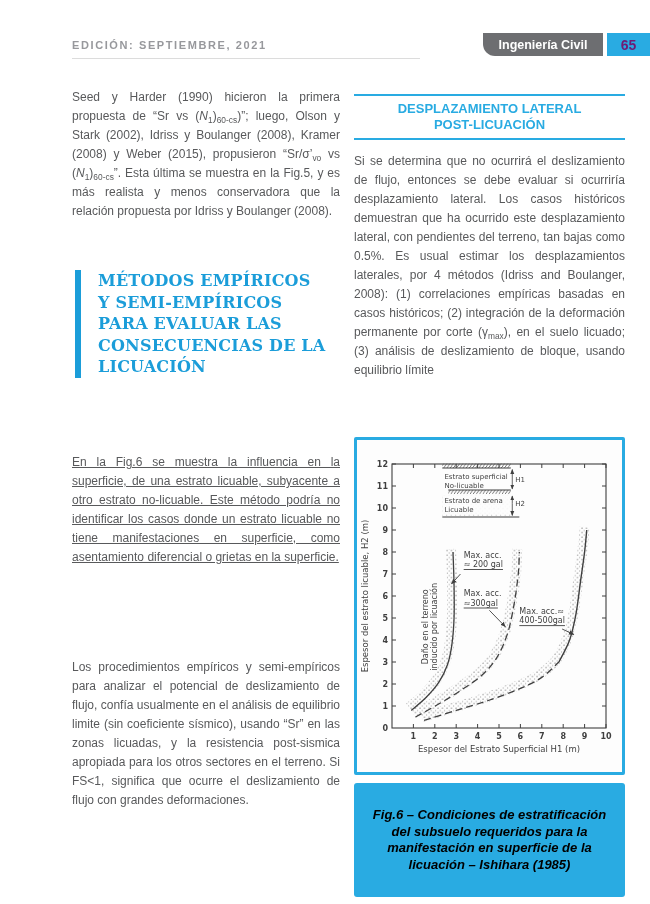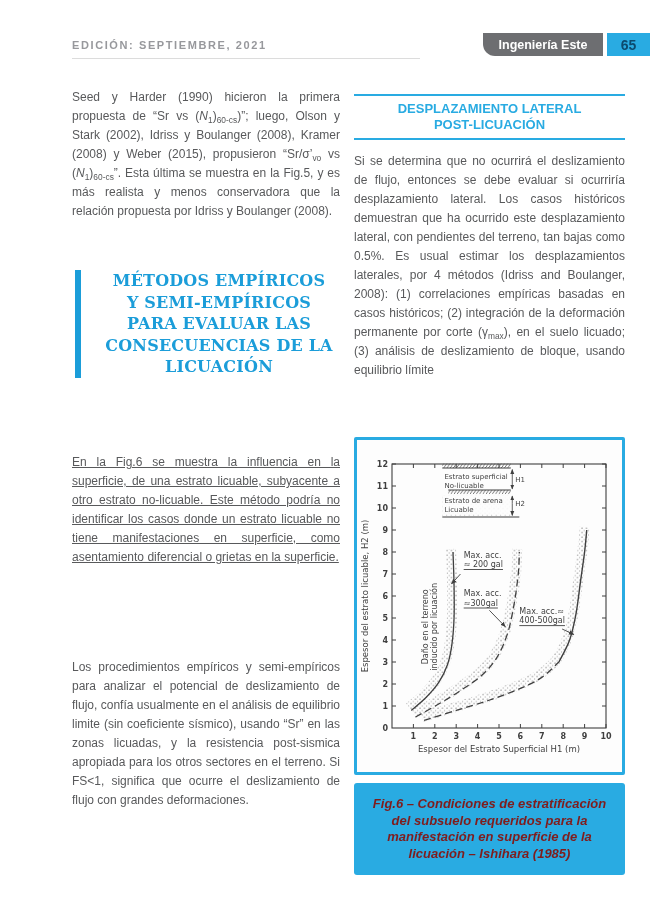--- a/index.html
+++ b/index.html
@@ -24,64 +24,64 @@
   .header-rule{position:absolute;left:72px;top:58px;width:348px;height:1px;background:var(--rule-gray);}
   .section-badge{
     position:absolute;left:483px;top:33px;width:120px;height:23px;
     background:var(--badge-gray);border-radius:0 0 0 12px;
     display:flex;align-items:center;justify-content:center;
     color:#fff;font-size:12.5px;font-weight:bold;
   }
   .pageno-badge{
     position:absolute;left:607px;top:33px;width:43px;height:23px;
     background:var(--accent);display:flex;align-items:center;justify-content:center;
-    color:#0c4a6e;font-size:14px;font-weight:bold;
+    color:#701a75;font-size:14px;font-weight:bold;
   }
   
   .col{position:absolute;top:0;height:904px;}
   .col-left{left:72px;width:268px;}
   .col-right{left:354px;width:271px;}
   .block{position:absolute;left:0;right:0;}
   .body-text{
     font-size:12px;line-height:19px;text-align:justify;color:var(--body-text);
   }
   .body-text sub{font-size:70%;line-height:0;}
   
-  .callout{padding:4px 0 4px 26px;text-align:center;}
+  .callout{padding:4px 0 4px 26px;}
   .callout-bar{position:absolute;left:3px;top:4px;bottom:4px;width:6px;background:var(--callout);}
   .callout-title{
     font-family:"DejaVu Serif",serif;font-weight:bold;
     font-size:16px;line-height:21.5px;color:var(--callout);letter-spacing:.2px;
   }
   
   .sec-head{
     border-top:2px solid var(--accent);border-bottom:2px solid var(--accent);
     padding:5px 0 6px;text-align:center;
     color:var(--accent);font-size:13px;line-height:15.5px;font-weight:bold;
   }
   
   .figure-box{
     height:338px;border:3px solid var(--accent);background:#fdfdfd;border-radius:2px;
   }
   .figure-box svg{display:block;width:100%;height:100%;}
   .figure-caption{
-    background:var(--accent);border-radius:3px;color:#7f1d1d;
+    background:var(--accent);border-radius:3px;color:#000000;
     font-size:13px;line-height:16.5px;font-weight:bold;font-style:italic;
-    text-align:center;padding:13px 4px;
+    text-align:center;padding:24px 4px;
   }
 </style>
 </head>
 <body>
 
 <div class="page">
 
   <div class="edition">EDICIÓN: SEPTIEMBRE, 2021</div>
   <div class="header-rule"></div>
   <div class="section-badge">
-    <span>Ingeniería Este</span>
+    <span>Ingeniería Civil</span>
   </div>
   <div class="pageno-badge">
     <span>65</span>
   </div>
 
   <div class="col col-left">
     <p class="block body-text" style="top:88px;">Seed y Harder (1990) hicieron la primera propuesta de “Sr vs (<i>N</i><sub>1</sub>)<sub>60-cs</sub>)”; luego, Olson y Stark (2002), Idriss y Boulanger (2008), Kramer (2008) y Weber (2015), propusieron “Sr/σ’<sub>vo</sub> vs (<i>N</i><sub>1</sub>)<sub>60-cs</sub>”. Esta última se muestra en la Fig.5, y es más realista y menos conservadora que la relación propuesta por Idriss y Boulanger (2008).</p>
 
     <div class="block callout" style="top:266px;">
       <div class="callout-bar"></div>

